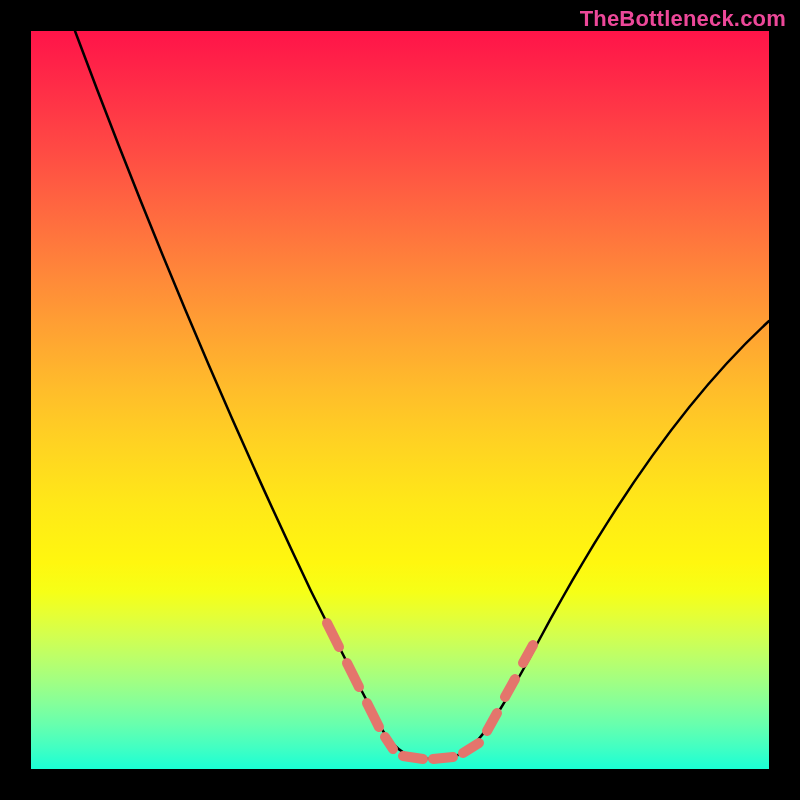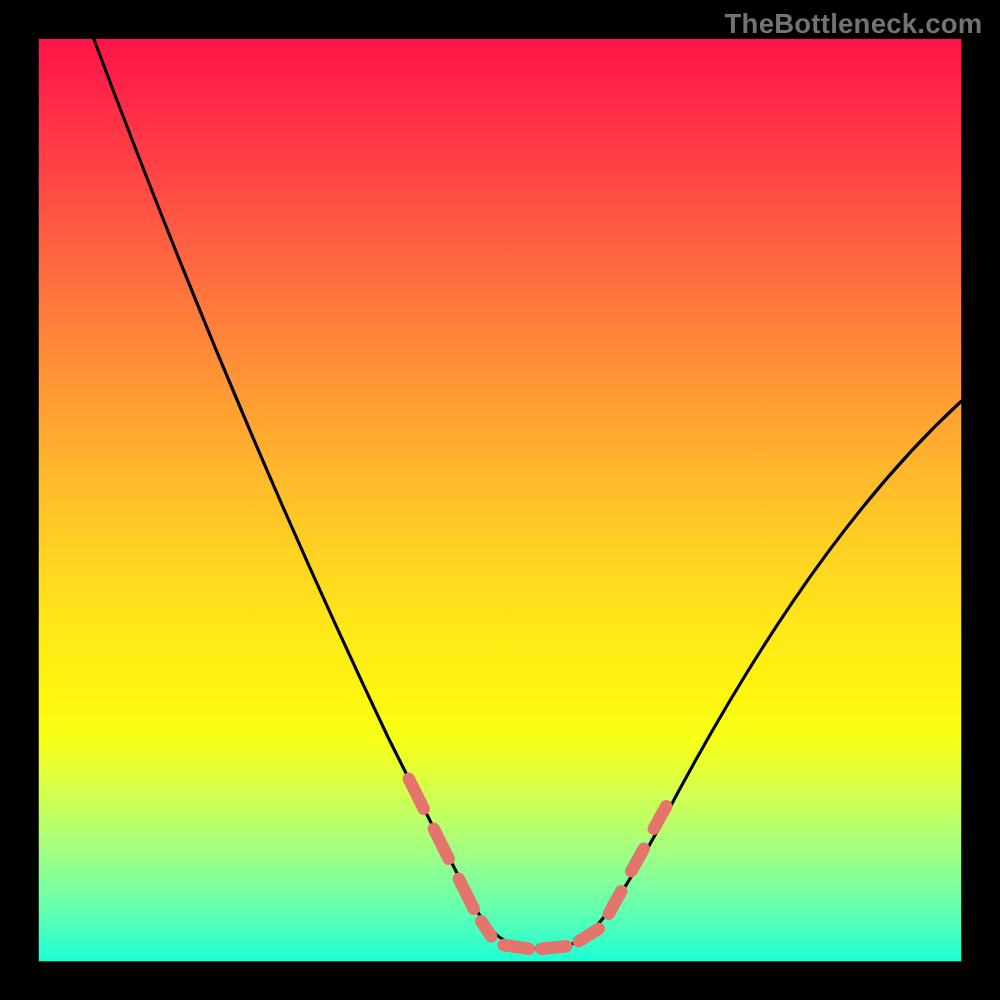--- a/index.html
+++ b/index.html
@@ -45,21 +45,21 @@
       #1affd5 100%
     );
   }
   .watermark {
     position: absolute;
     top: 6px;
     right: 14px;
     font-family: Arial, Helvetica, sans-serif;
     font-size: 22px;
     font-weight: 600;
-    color: #737373;
+    color: #ec4899;
     letter-spacing: 0.2px;
   }
   svg.curve {
     position: absolute;
     left: 31px;
     top: 31px;
     width: 738px;
     height: 738px;
     overflow: visible;
   }

